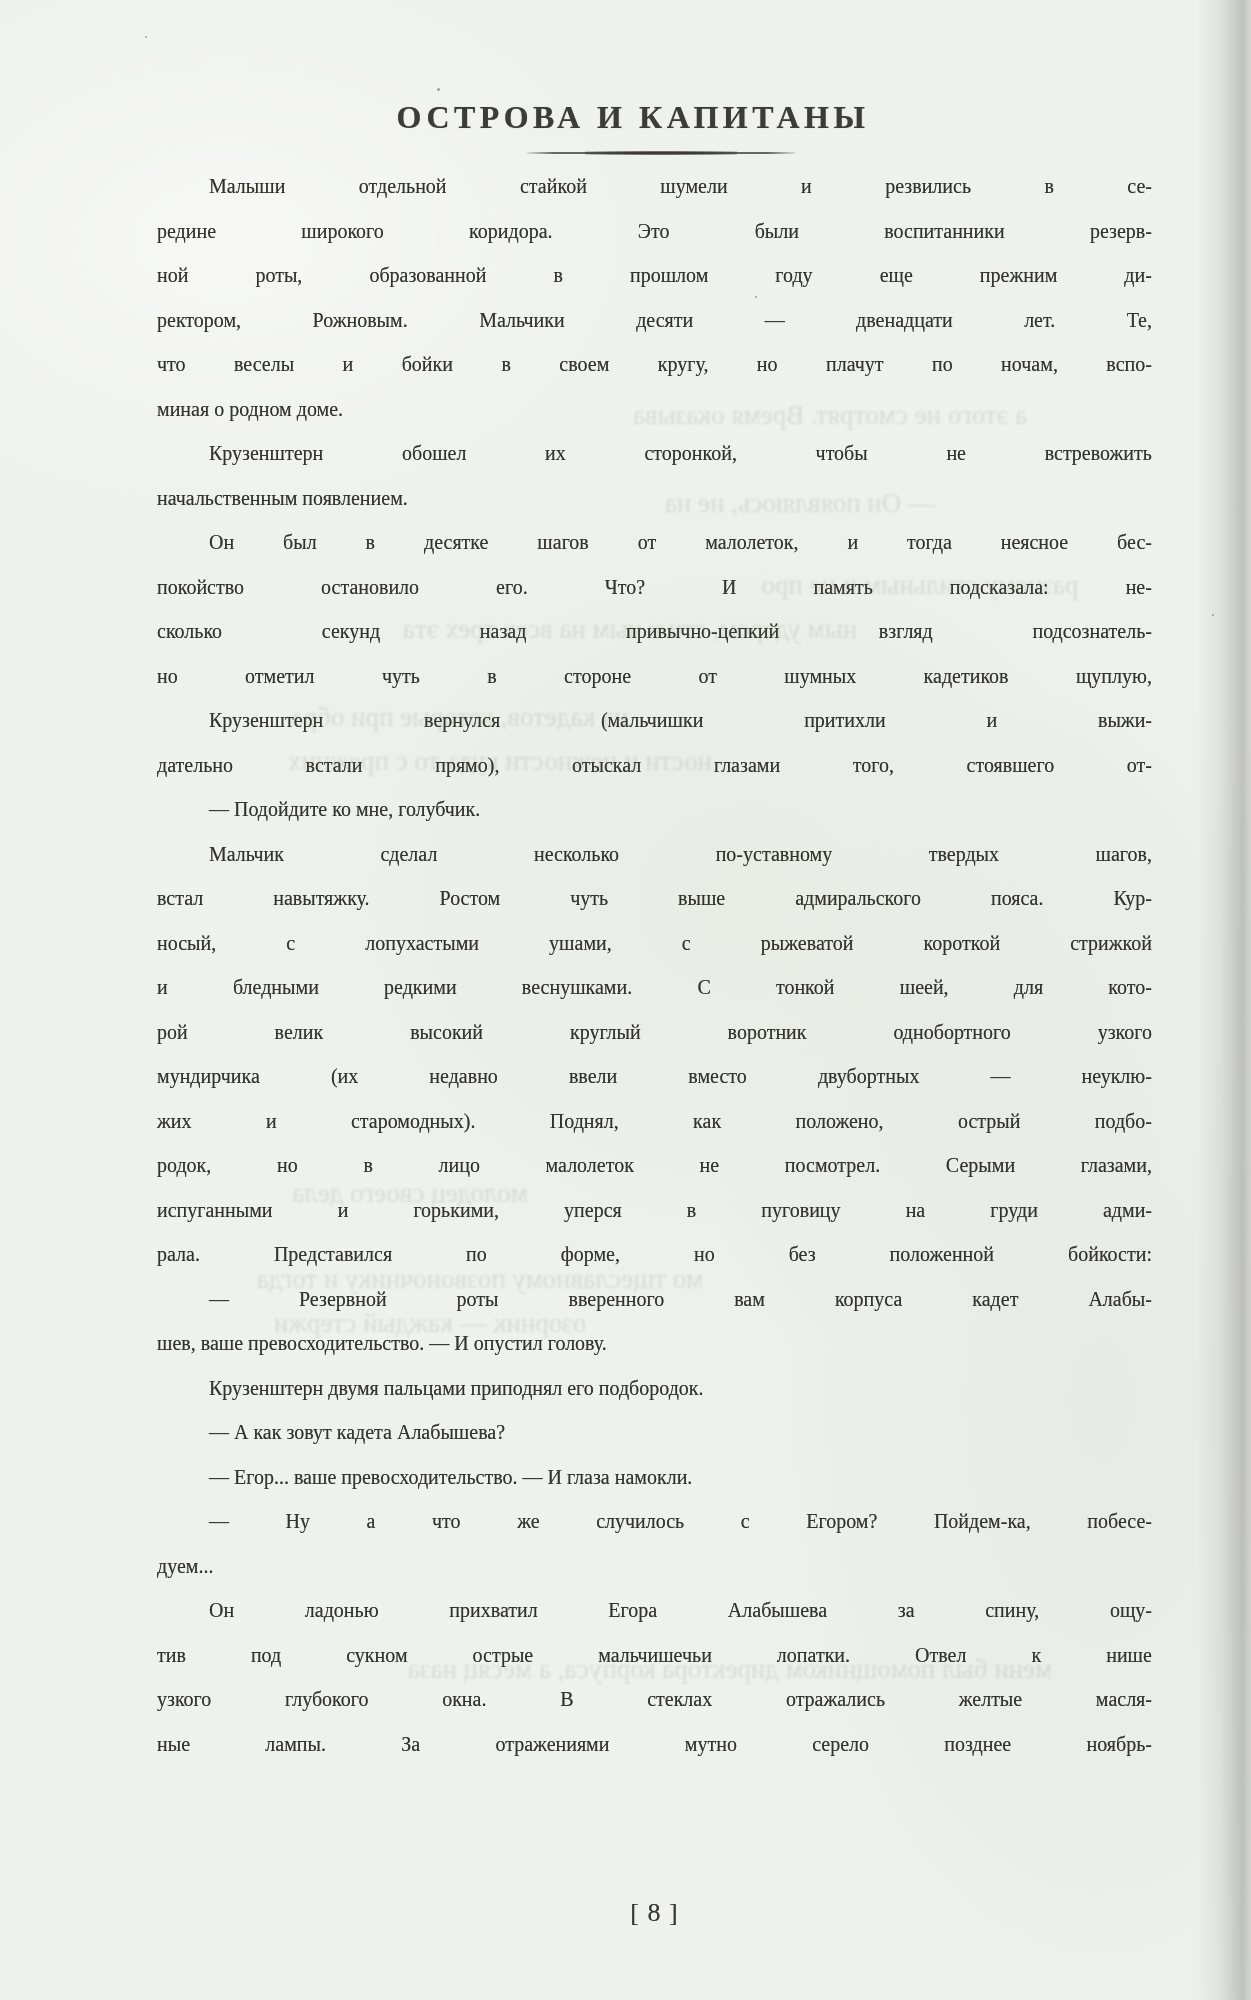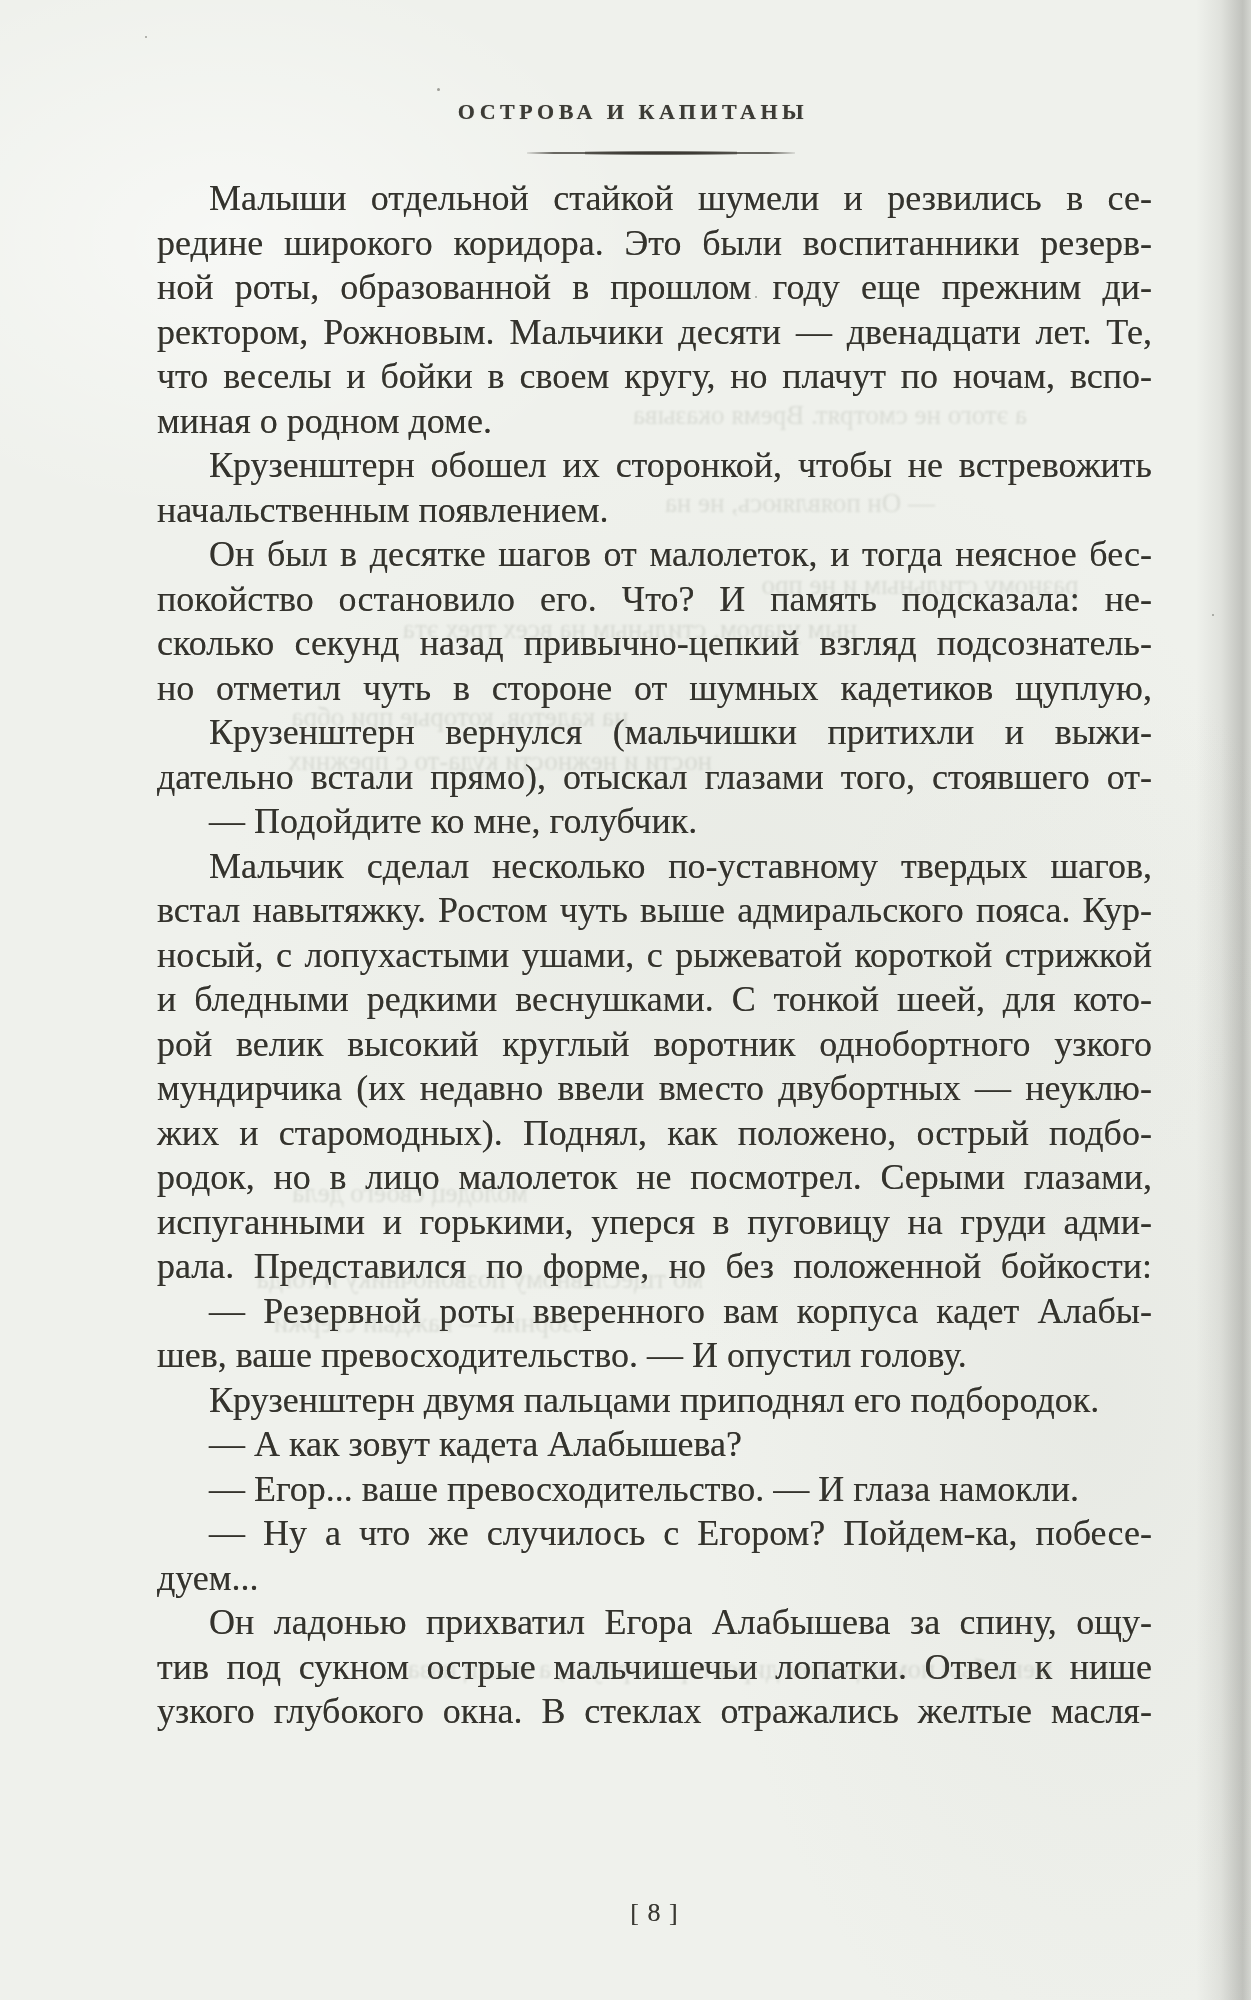--- a/index.html
+++ b/index.html
@@ -19,36 +19,36 @@
       radial-gradient(ellipse 700px 600px at 60% 45%, rgba(205,208,198,0.18), rgba(205,208,198,0) 75%),
       radial-gradient(ellipse 500px 900px at 88% 70%, rgba(190,192,184,0.15), rgba(190,192,184,0) 80%);
   }
   .edge-shadow{
     position:absolute; top:0; right:0; width:55px; height:2000px; pointer-events:none;
     background:linear-gradient(to right, rgba(90,90,84,0) 0%, rgba(90,90,84,0.10) 45%, rgba(85,85,80,0.30) 85%, rgba(120,120,114,0.22) 100%);
   }
   .running-head{
     position:absolute; top:99px; left:140px; width:986px;
     text-align:center;
-    font-size:22px; font-weight:600; letter-spacing:4.5px;
+    font-size:32px; font-weight:600; letter-spacing:4.5px;
     color:#3c3b35;
     text-shadow:0 0 0.7px rgba(60,58,52,0.55);
   }
   .divider{ position:absolute; top:150px; left:527px; width:268px; height:6px; }
   .divider .thin{
     position:absolute; top:2px; left:0; right:0; height:1.5px;
     background:linear-gradient(90deg, rgba(70,68,62,0.12), rgba(70,68,62,0.8) 10%, rgba(70,68,62,0.8) 90%, rgba(70,68,62,0.12));
   }
   .divider .bulge{
     position:absolute; top:0.5px; left:58px; width:152px; height:4.5px;
     background:radial-gradient(ellipse at center, rgba(58,56,50,0.95) 35%, rgba(58,56,50,0.45) 72%, rgba(58,56,50,0) 100%);
   }
   .body-text{
-    position:absolute; top:176px; left:157px; width:995px;
-    font-size:36px;
+    position:absolute; top:164px; left:157px; width:995px;
+    font-size:20px;
     text-shadow:0 0 0.6px rgba(58,56,50,0.6);
   }
   .line{ height:44.5px; line-height:44.5px; white-space:nowrap; }
   .line.justify{ display:flex; justify-content:space-between; }
   .line.justify span{ white-space:pre; }
   .line.indent{ padding-left:52px; }
   .ghost{
     position:absolute; height:34px; line-height:34px;
     font-size:27px; color:rgba(105,112,96,0.55); opacity:0.30;
     transform:scaleX(-1); filter:blur(1.2px);
@@ -351,20 +351,30 @@
       </div>
       <div class="line justify">
         <span>узкого</span>
         <span>глубокого</span>
         <span>окна.</span>
         <span>В</span>
         <span>стеклах</span>
         <span>отражались</span>
         <span>желтые</span>
         <span>масля-</span>
+      </div>
+      <div class="line justify">
+        <span>ные</span>
+        <span>лампы.</span>
+        <span>За</span>
+        <span>отражениями</span>
+        <span>мутно</span>
+        <span>серело</span>
+        <span>позднее</span>
+        <span>ноябрь-</span>
       </div>
     </div>
 
   <div id="ghost-layer">
       <div class="ghost" style="top: 398px; left: 540px; width: 580px;">а этого не смотрят. Время оказыва</div>
       <div class="ghost" style="top: 486px; left: 540px; width: 520px;">— Он появляюсь, не на</div>
       <div class="ghost" style="top: 568px; left: 700px; width: 440px;">разному стильным и не про</div>
       <div class="ghost" style="top: 612px; left: 150px; width: 960px;">ным ударом, стильным на всех трех эта</div>
       <div class="ghost" style="top: 700px; left: 150px; width: 620px;">на кадетов, которые при обра</div>
       <div class="ghost" style="top: 744px; left: 150px; width: 700px;">ности и нежности куда-то с прежних</div>

